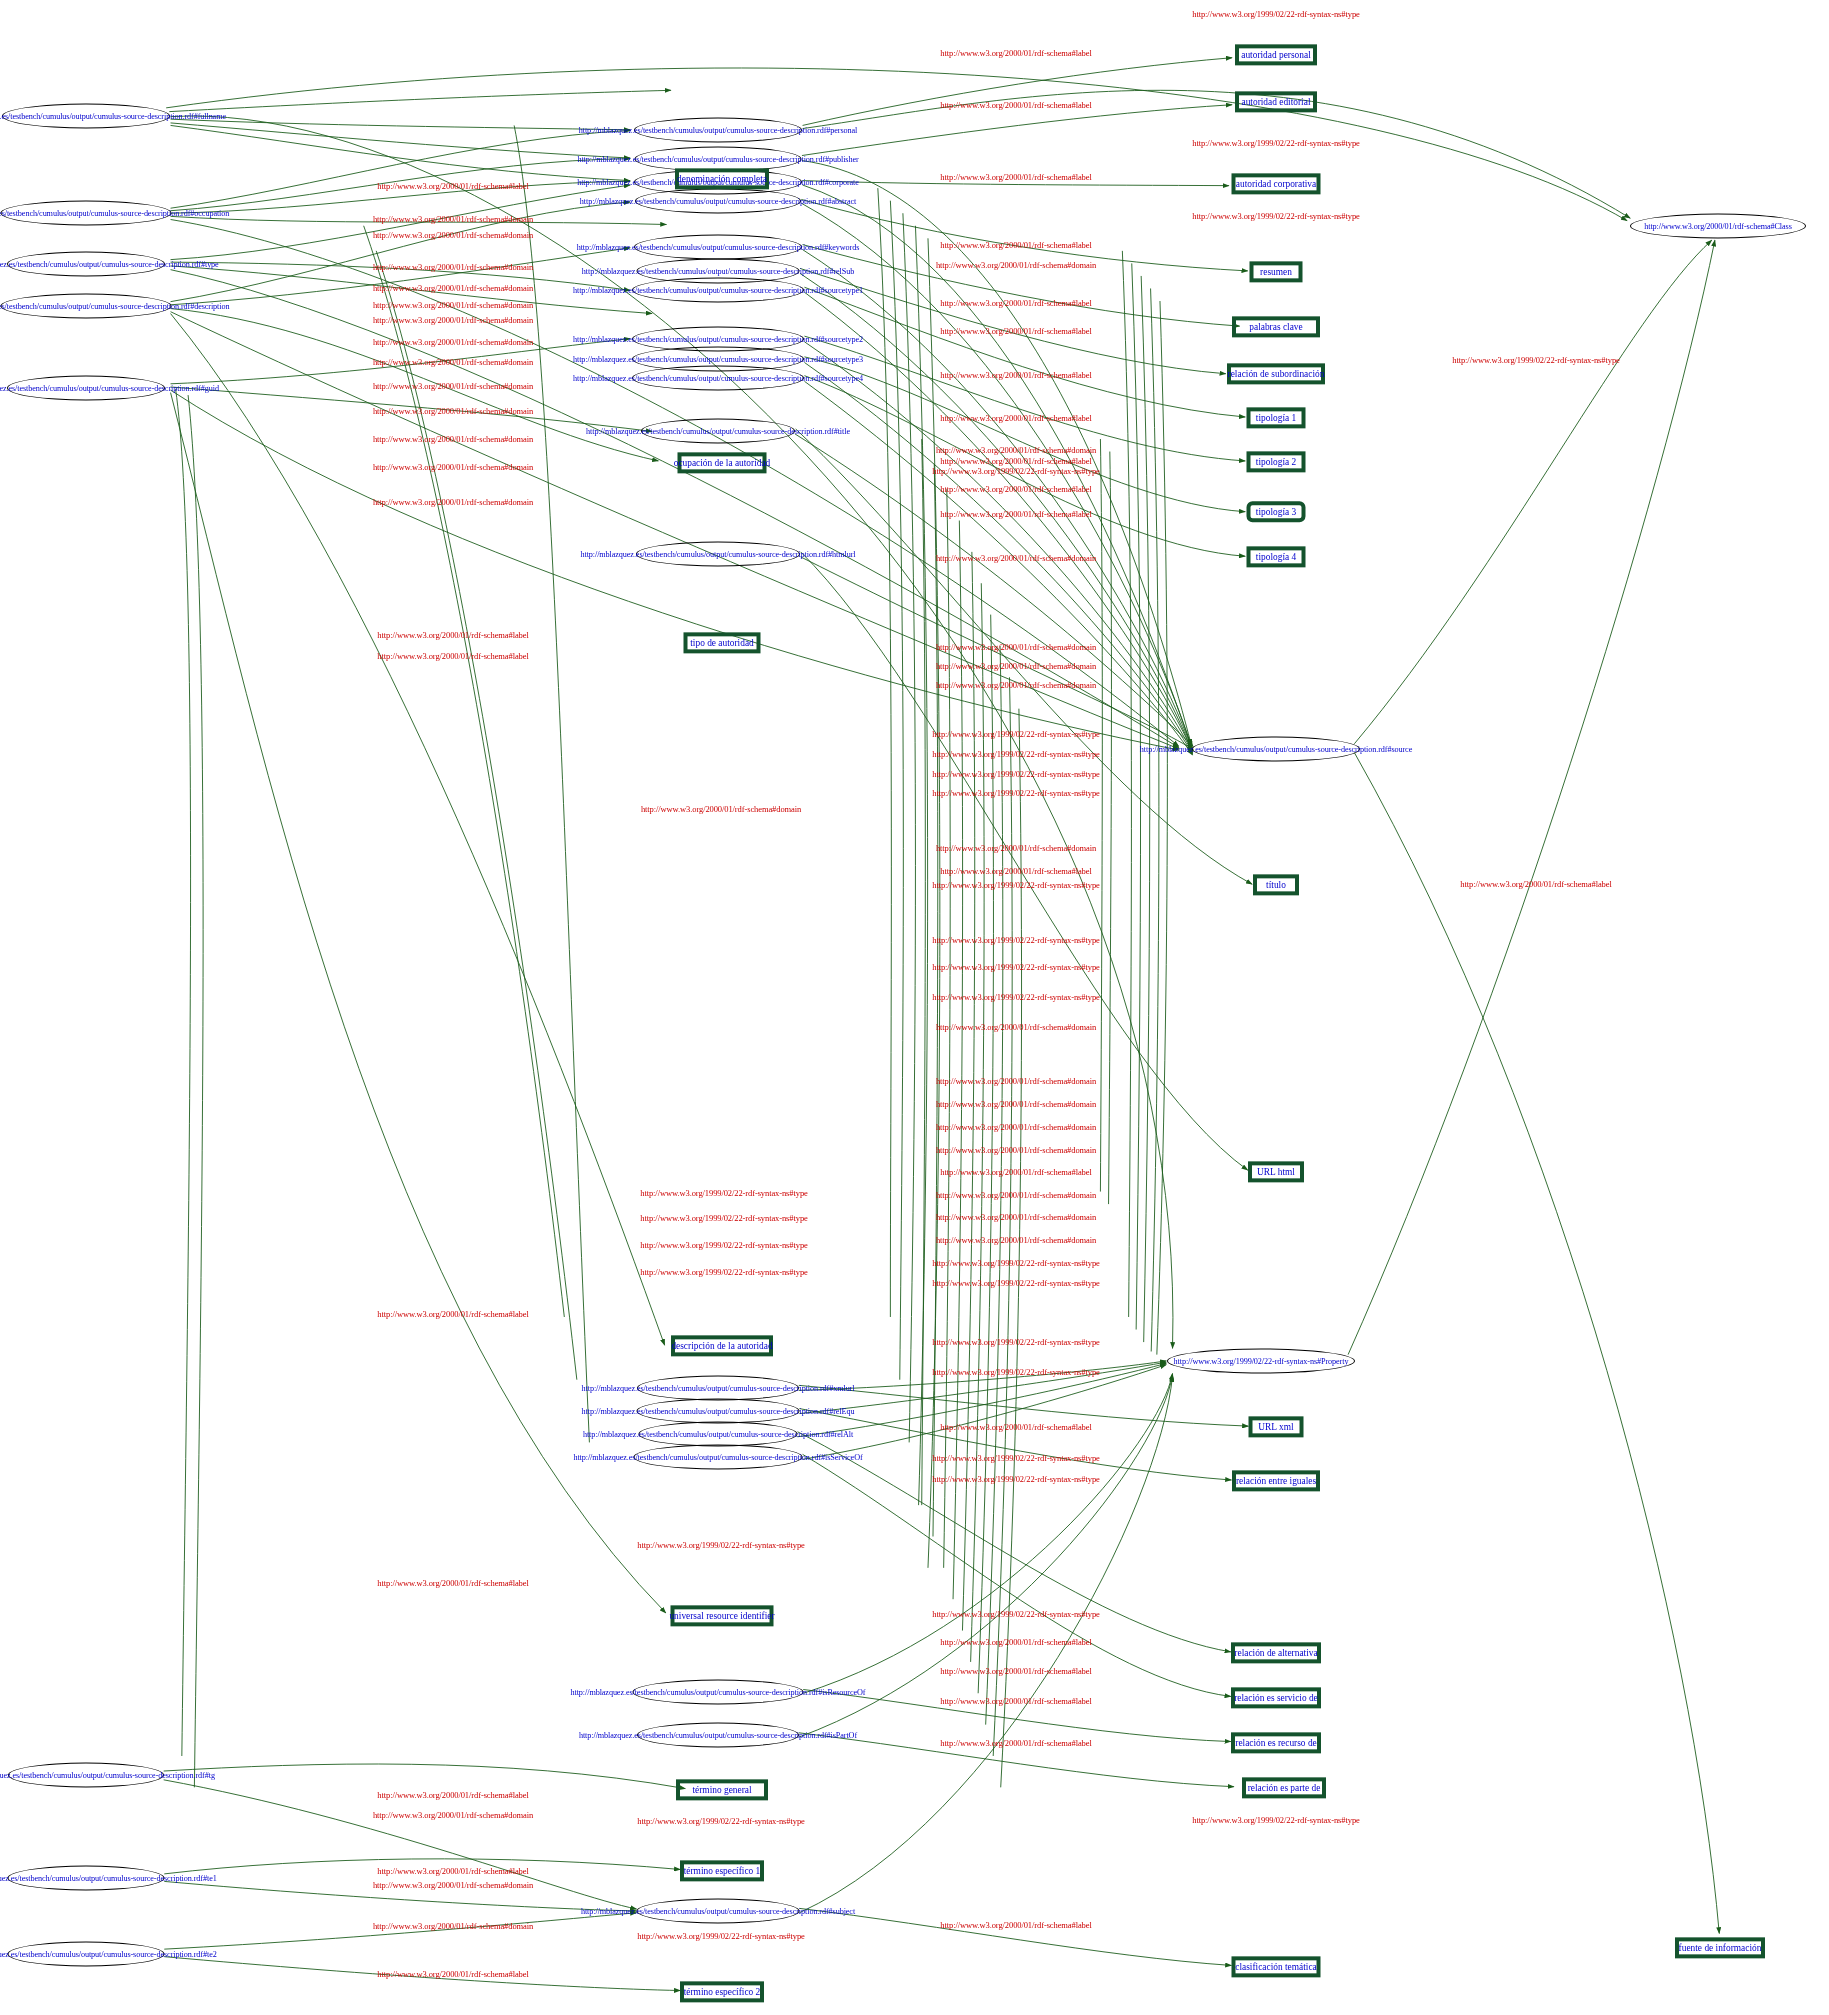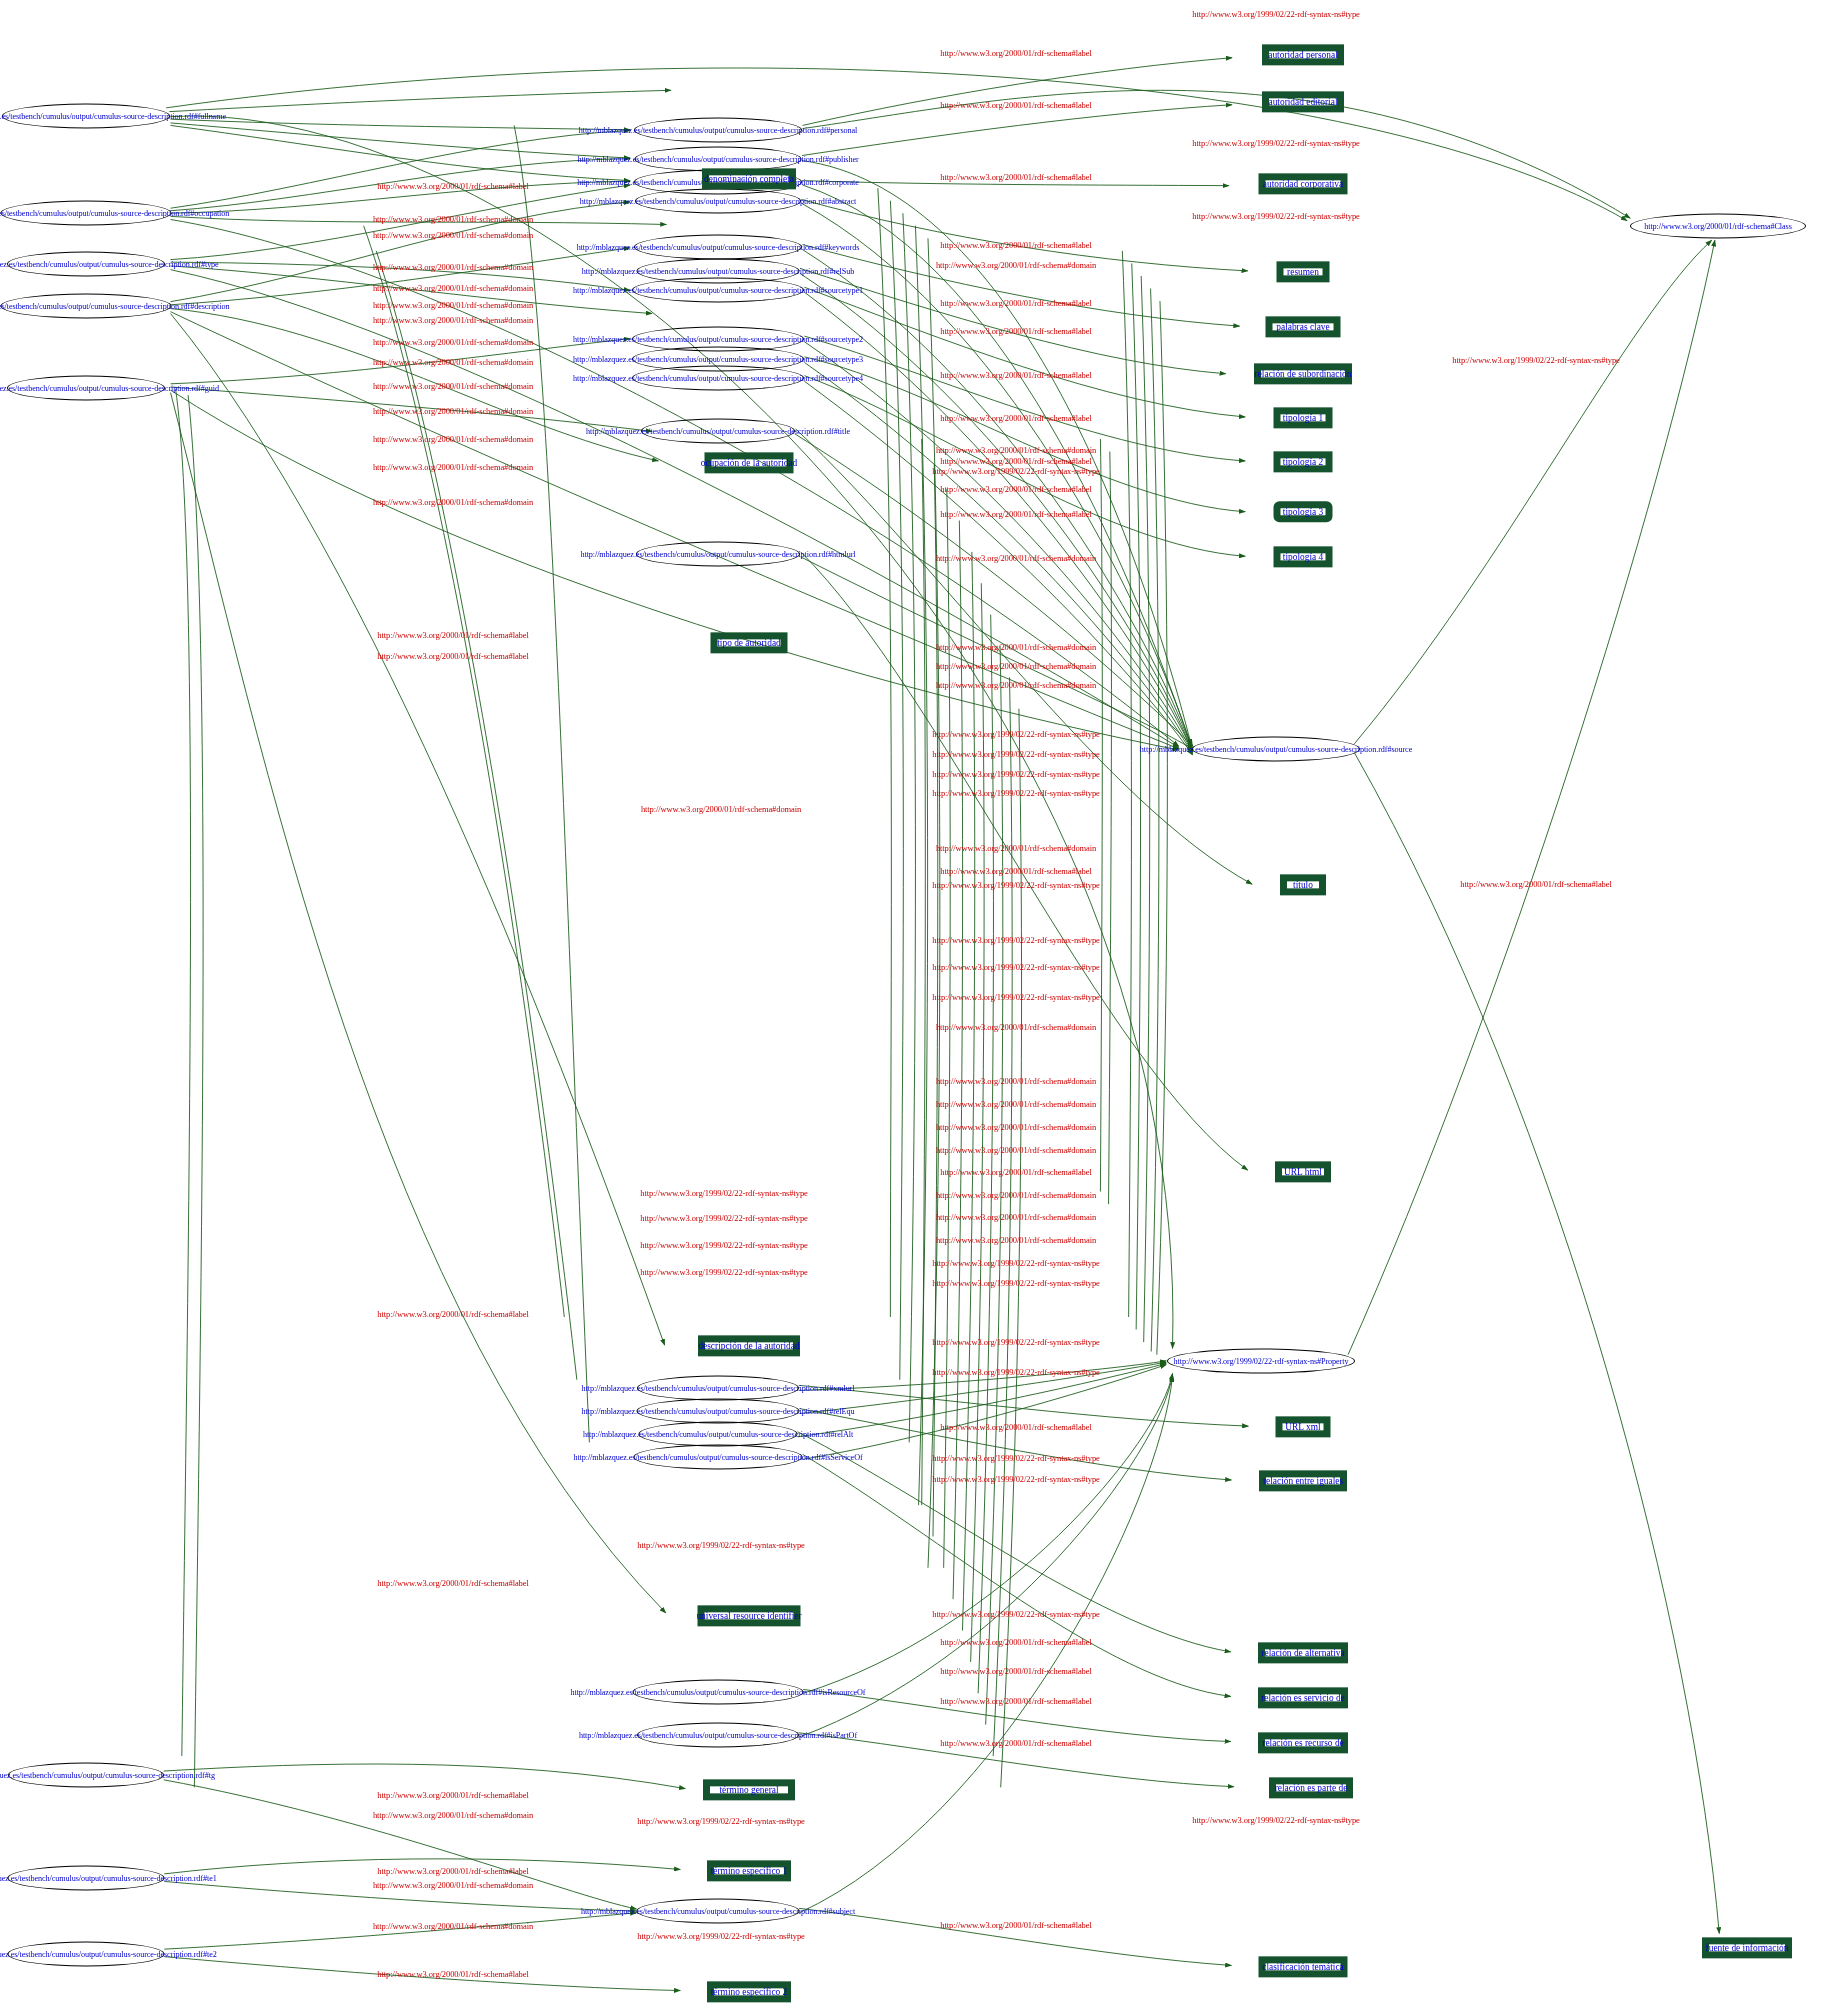--- a/index.html
+++ b/index.html
@@ -14,25 +14,24 @@
   svg#edges{position:absolute;left:0;top:0;width:1829px;height:2015px;}
   .node{position:absolute;transform:translate(-50%,-50%);display:flex;align-items:center;justify-content:center;box-sizing:border-box;}
   .node-ellipse{
     border:1px solid #000000;
     border-radius:50%;
     color:#0000cc;
     white-space:nowrap;
     background:transparent;
   }
   .node-box{
-    border:7px solid #14532d;
+    border:4px solid #14532d;
     color:#0000cc;
     background:transparent;
     white-space:nowrap;
-    margin-left:27px;
   }
   .elabel{
     position:absolute;
     transform:translate(-50%,-50%);
     color:#cc0000;
     white-space:nowrap;
     font-family:"Liberation Serif", serif;
     font-size:8.5px;
     letter-spacing:-0.1px;
   }
@@ -293,21 +292,21 @@
     </div>
     <div class="node node-box" style="left: 1276px; top: 102px; width: 82px; height: 21.3px;">
       <span class="lit">autoridad editorial</span>
     </div>
     <div class="node node-box" style="left: 1276px; top: 184px; width: 89px; height: 21.3px;">
       <span class="lit">autoridad corporativa</span>
     </div>
     <div class="node node-box" style="left: 1276px; top: 272px; width: 53px; height: 21.3px;">
       <span class="lit">resumen</span>
     </div>
-    <div class="node node-box" style="left: 1276px; top: 327px; width: 75px; height: 21.3px;">
+    <div class="node node-box" style="left: 1276px; top: 327px; width: 88px; height: 21.3px;">
       <span class="lit">palabras clave</span>
     </div>
     <div class="node node-box" style="left: 1276px; top: 374px; width: 98px; height: 21.3px;">
       <span class="lit">relación de subordinación</span>
     </div>
     <div class="node node-box" style="left: 1276px; top: 418px; width: 59px; height: 21.3px;">
       <span class="lit">tipología 1</span>
     </div>
     <div class="node node-box" style="left: 1276px; top: 462px; width: 59px; height: 21.3px;">
       <span class="lit">tipología 2</span>

